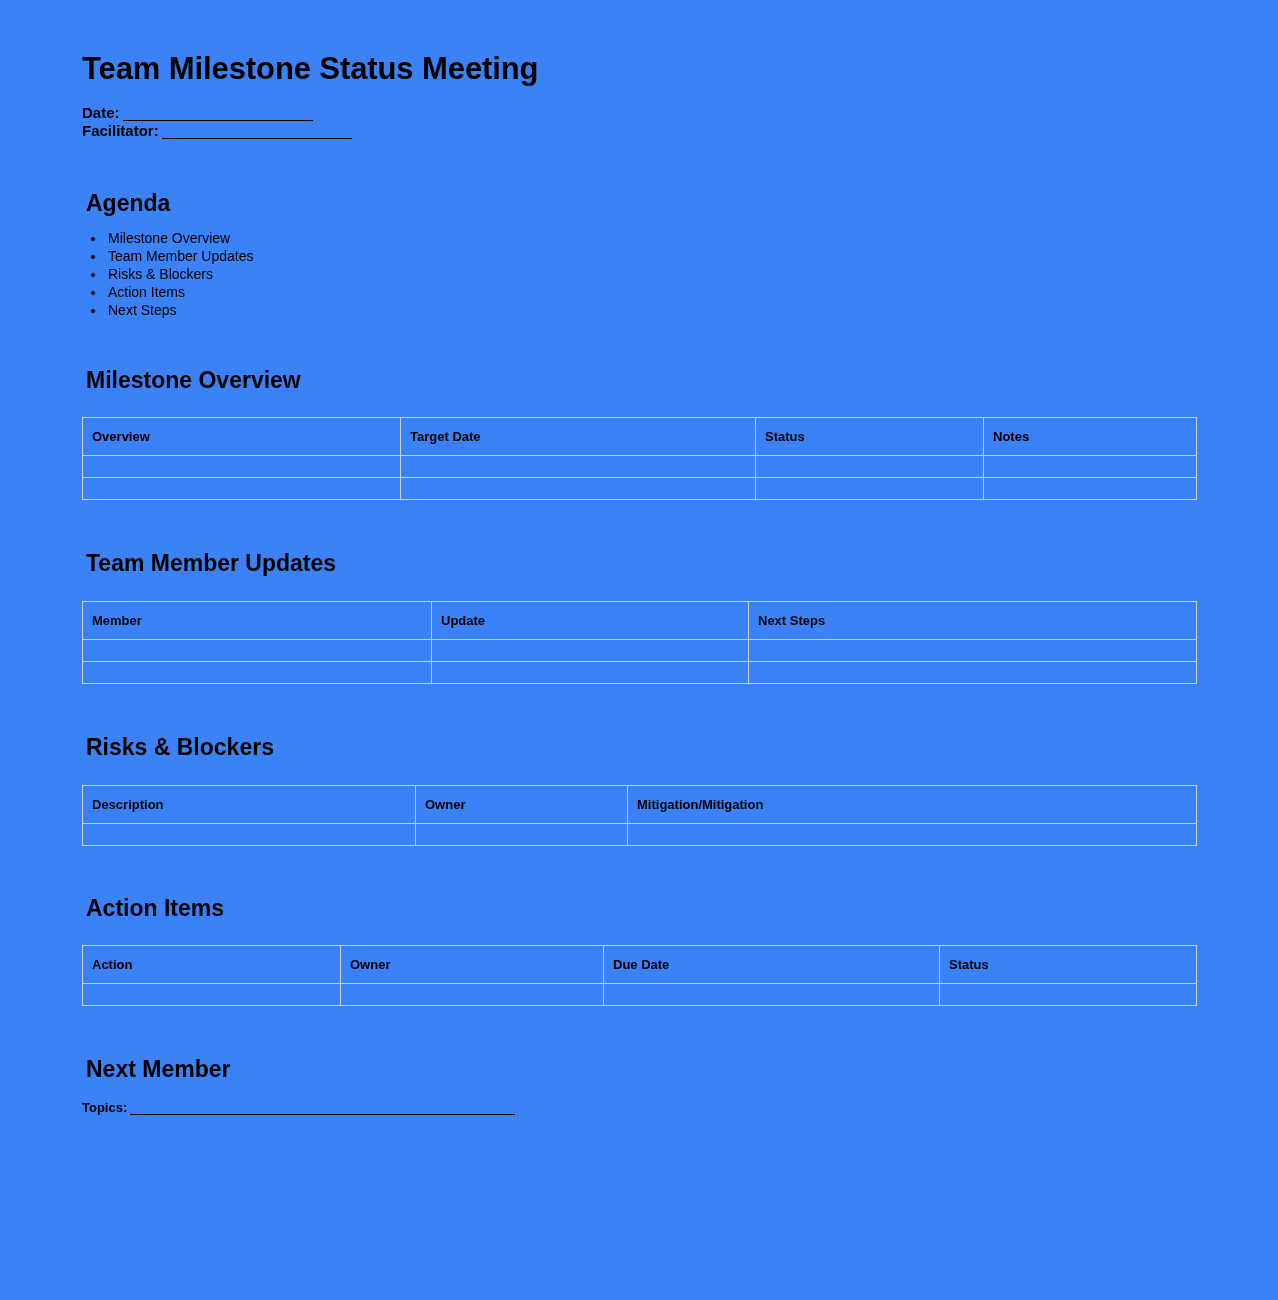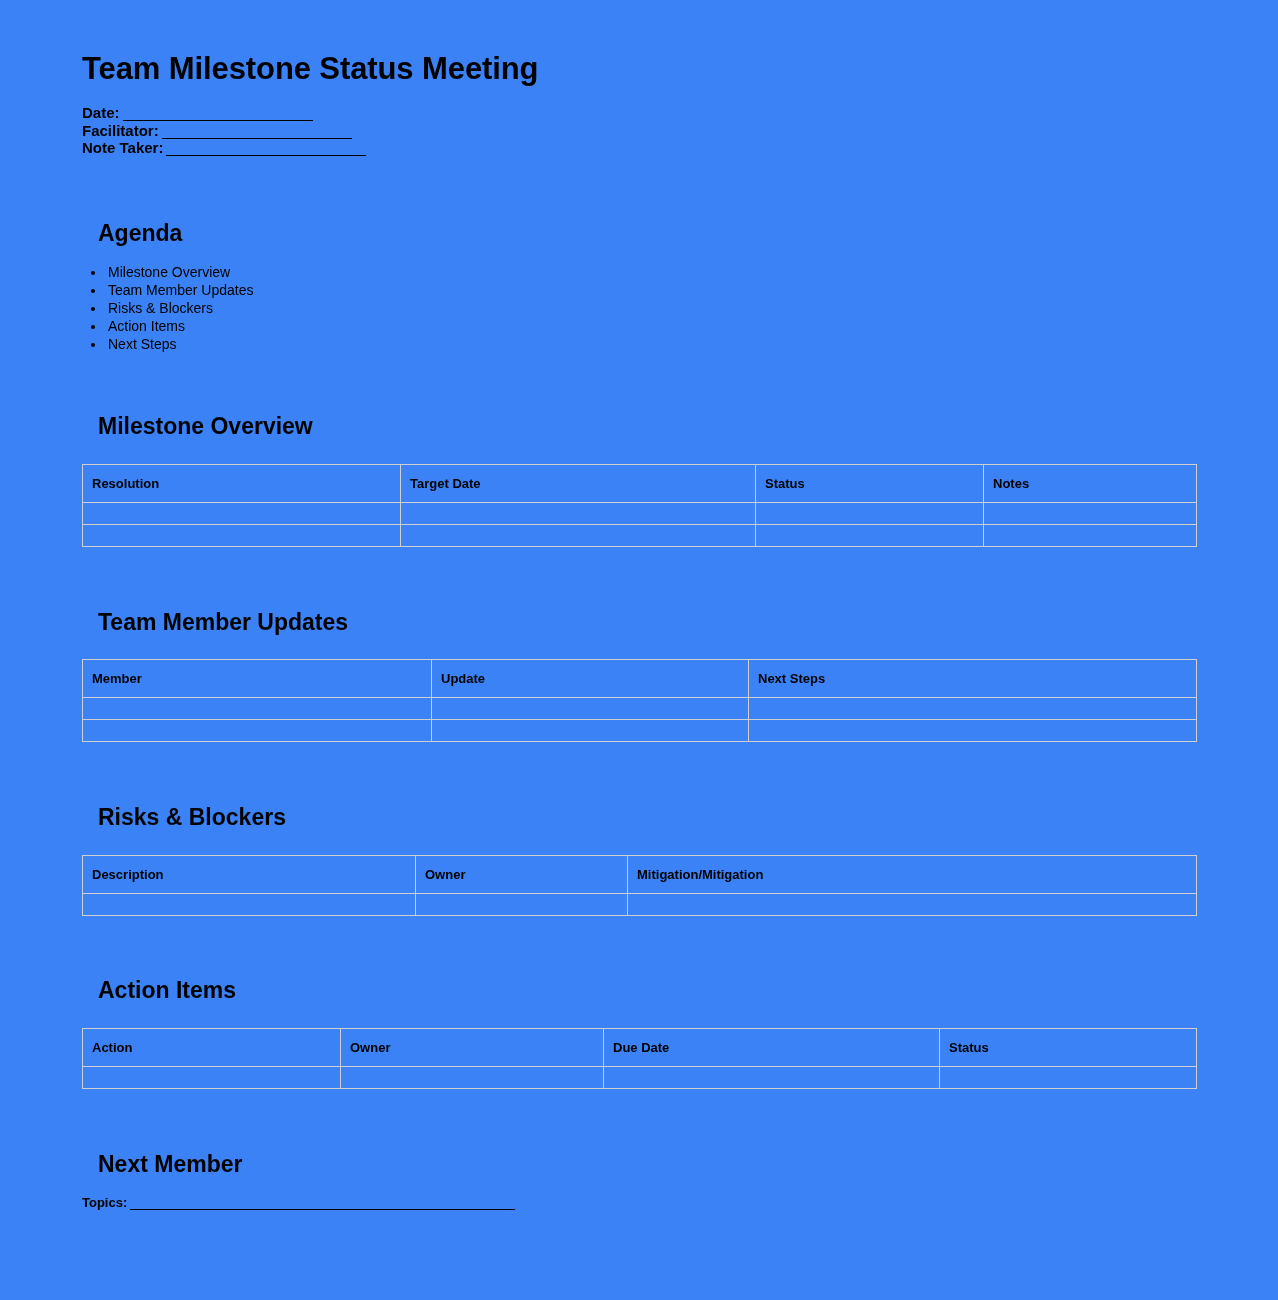--- a/index.html
+++ b/index.html
@@ -57,21 +57,21 @@
   }
   .rule-w1 { width: 190px; }
   .rule-w2 { width: 190px; }
   .rule-w3 { width: 200px; }
   .rule-w4 { width: 382px; }
   .rule-w5 { width: 205px; }
   .rule-w6 { width: 385px; }
 
   
   .section-heading {
-    margin: 16px;
+    margin: 4px;
     font-size: 23px;
     font-weight: bold;
     line-height: 1.2;
   }
   .sec-agenda     { padding-top: 47px; }
   .sec-milestone  { padding-top: 44px; }
   .sec-team       { padding-top: 46px; }
   .sec-risks      { padding-top: 46px; }
   .sec-action     { padding-top: 45px; }
   .sec-next       { padding-top: 46px; }
@@ -148,23 +148,20 @@
 <div class="page">
 
   <h1 class="doc-title">Team Milestone Status Meeting</h1>
 
   <div class="meta-block">
     <div class="meta-row">
       <span class="meta-label">Date:</span><span class="meta-rule rule-w1"></span>
     </div>
     <div class="meta-row">
       <span class="meta-label">Facilitator:</span><span class="meta-rule rule-w2"></span>
-    </div>
-    <div class="meta-row">
-      <span class="meta-label">Note Taker:</span><span class="meta-rule rule-w3"></span>
     </div>
   </div>
 
   <h2 class="section-heading sec-agenda">Agenda</h2>
   <ul class="agenda-list">
     <li>Milestone Overview</li>
     <li>Team Member Updates</li>
     <li>Risks &amp; Blockers</li>
     <li>Action Items</li>
     <li>Next Steps</li>
@@ -173,21 +170,21 @@
   <h2 class="section-heading sec-milestone">Milestone Overview</h2>
   <table class="doc-table">
     <colgroup>
       <col class="c-ms-1">
         <col class="c-ms-2">
         <col class="c-ms-3">
         <col class="c-ms-4">
     </colgroup>
     <thead>
       <tr>
-        <th>Resolution</th>
+        <th>Overview</th>
         <th>Target Date</th>
         <th>Status</th>
         <th>Notes</th>
       </tr>
     </thead>
     <tbody>
       <tr>
         <td></td>
         <td></td>
         <td></td>

